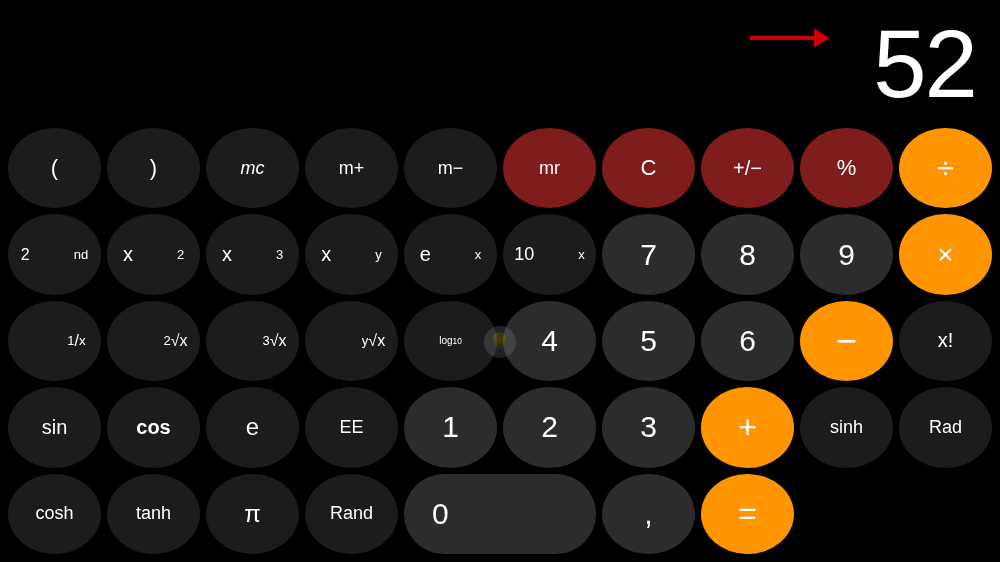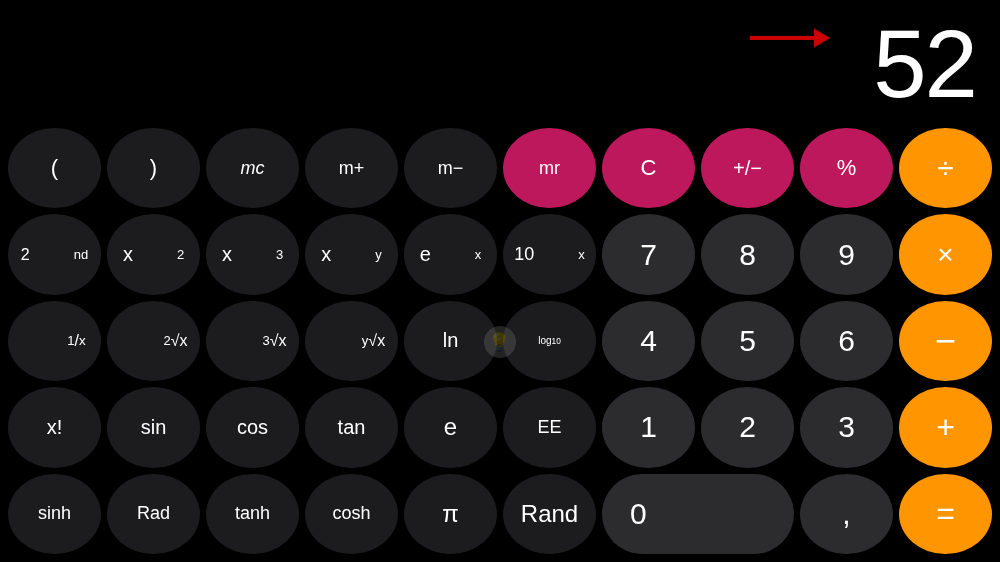--- a/index.html
+++ b/index.html
@@ -71,21 +71,21 @@
       outline: none;
       transition: opacity 0.1s;
       position: relative;
     }
 
     
     .btn-dark {
       background: #1c1c1e;
     }
     .btn-gray {
-      background: #be185d;
+      background: #7f1d1d;
     }
     .btn-orange {
       background: #ff9500;
     }
     .btn-darkgray {
       background: #2c2c2e;
     }
 
     
     .btn-zero {
@@ -170,41 +170,39 @@
   <button class="btn btn-dark" style="font-size:18px;">10<sup>x</sup></button>
   <button class="btn btn-darkgray" style="font-size:30px;">7</button>
   <button class="btn btn-darkgray" style="font-size:30px;">8</button>
   <button class="btn btn-darkgray" style="font-size:30px;">9</button>
   <button class="btn btn-orange" style="font-size:28px;">×</button>
 
   <button class="btn btn-dark" style="font-size:16px;"><sup>1</sup>/<sub>x</sub></button>
   <button class="btn btn-dark" style="font-size:16px;"><sup>2</sup>√x</button>
   <button class="btn btn-dark" style="font-size:16px;"><sup>3</sup>√x</button>
   <button class="btn btn-dark" style="font-size:16px;"><sup>y</sup>√x</button>
-  <button class="btn btn-dark" style="font-size:20px;">ln</button>
   <button class="btn btn-dark" style="font-size:10px;">log<sub>10</sub></button>
   <button class="btn btn-darkgray" style="font-size:30px;">4</button>
   <button class="btn btn-darkgray" style="font-size:30px;">5</button>
   <button class="btn btn-darkgray" style="font-size:30px;">6</button>
   <button class="btn btn-orange" style="font-size:36px; line-height:1;">−</button>
 
   <button class="btn btn-dark" style="font-size:20px;">x!</button>
   <button class="btn btn-dark" style="font-size:20px;">sin</button>
-  <button class="btn btn-dark" style="font-size:20px;">cos</button>
-  <button class="btn btn-dark" style="font-size:20px;">tan</button>
+  <button class="btn btn-dark" style="font-size:20px;font-weight:bold;">cos</button>
   <button class="btn btn-dark" style="font-size:24px;">e</button>
   <button class="btn btn-dark" style="font-size:18px;">EE</button>
   <button class="btn btn-darkgray" style="font-size:30px;">1</button>
   <button class="btn btn-darkgray" style="font-size:30px;">2</button>
   <button class="btn btn-darkgray" style="font-size:30px;">3</button>
   <button class="btn btn-orange" style="font-size:32px;">+</button>
 
   <button class="btn btn-dark" style="font-size:18px;">sinh</button>
   <button class="btn btn-dark" style="font-size:18px;">Rad</button>
+  <button class="btn btn-dark" style="font-size:18px;">cosh</button>
   <button class="btn btn-dark" style="font-size:18px;">tanh</button>
-  <button class="btn btn-dark" style="font-size:18px;">cosh</button>
   <button class="btn btn-dark" style="font-size:24px;">π</button>
-  <button class="btn btn-dark" style="font-size:24px;">Rand</button>
+  <button class="btn btn-dark" style="font-size:18px;">Rand</button>
   <button class="btn btn-darkgray btn-zero" style="font-size:30px;">0</button>
   <button class="btn btn-darkgray" style="font-size:30px;">,</button>
   <button class="btn btn-orange" style="font-size:32px;">=</button>
 
 </div>
 
 </body></html>

